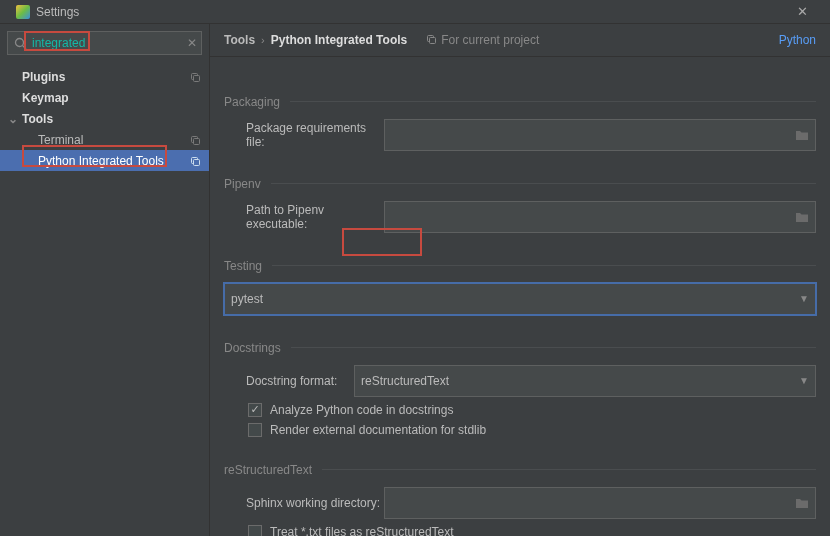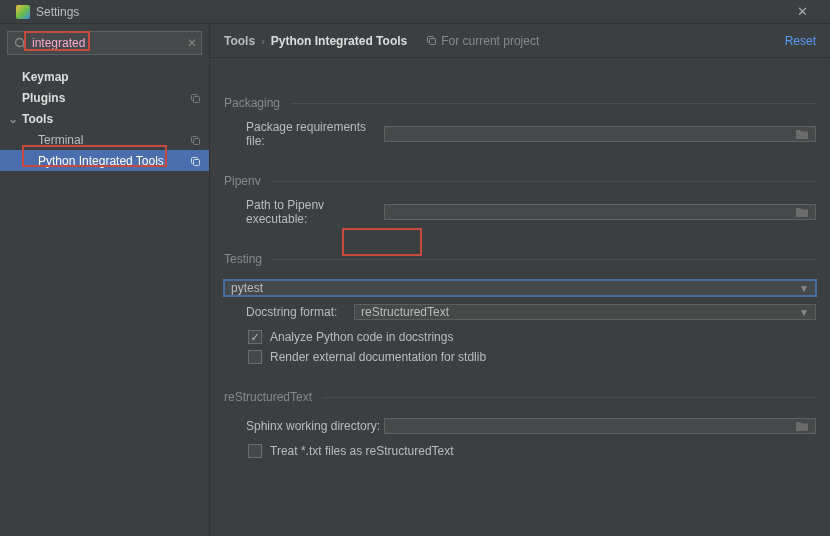--- a/index.html
+++ b/index.html
@@ -42,21 +42,21 @@
   display: flex; align-items: center;
   background: #45494a;
   border: 1px solid #5e6060;
   height: 24px;
   padding: 0 6px;
 }
 .search-icon { width: 13px; height: 13px; margin-right: 5px; }
 .search-input {
   flex: 1;
   background: transparent; border: none; outline: none;
-  color: #f9a8d4; font-size: 12px;
+  color: #14b8a6; font-size: 12px;
 }
 .search-clear { color: #888; cursor: pointer; font-size: 12px; }
 
 .tree { padding-top: 4px; }
 .tree-item {
   height: 21px;
   display: flex; align-items: center;
   padding-left: 22px; padding-right: 8px;
   cursor: pointer;
   color: #bbbbbb;
@@ -109,21 +109,21 @@
   min-height: 24px;
 }
 .label {
   width: 160px;
   text-align: left;
   color: #bbbbbb;
   padding-left: 22px;
 }
 .field {
   flex: 1;
-  height: 16px;
+  height: 32px;
   background: #45494a;
   border: 1px solid #5e6060;
   display: flex; align-items: center;
   padding: 0 6px;
   color: #bbbbbb;
 }
 .field.dropdown { justify-content: space-between; }
 .field .folder-icon { margin-left: auto; }
 .dropdown-caret { color: #888; font-size: 10px; }
 .field.focus { border: 1px solid #466ca8; box-shadow: 0 0 0 1px #466ca8; }
@@ -173,30 +173,30 @@
               <circle cx="5.5" cy="5.5" r="4" stroke="#888" stroke-width="1.3" fill="none"></circle>
               <line x1="8.5" y1="8.5" x2="12" y2="12" stroke="#888" stroke-width="1.3"></line>
             </svg>
         </span>
         <input class="search-input" value="integrated" style="">
         <span class="search-clear">✕</span>
       </div>
     </div>
     <div class="tree">
       <div class="tree-item level0">
-        <span>Keymap</span>
-      </div>
-      <div class="tree-item level0">
         <span>Plugins</span>
         <span class="tree-badge copy-icon">
           <svg width="12" height="12" viewBox="0 0 12 12">
               <rect x="2.5" y="2.5" width="6" height="6" rx="1" stroke="#7a7a7a" fill="none"></rect>
               <rect x="4.5" y="4.5" width="6" height="6" rx="1" stroke="#7a7a7a" fill="#3c3f41"></rect>
             </svg>
         </span>
+      </div>
+      <div class="tree-item level0">
+        <span>Keymap</span>
       </div>
       <div class="tree-item level0 expandable">
         <span class="tree-caret">⌄</span>
         <span>Tools</span>
       </div>
       <div class="tree-item level1">
         <span>Terminal</span>
         <span class="tree-badge copy-icon">
           <svg width="12" height="12" viewBox="0 0 12 12">
               <rect x="2.5" y="2.5" width="6" height="6" rx="1" stroke="#7a7a7a" fill="none"></rect>
@@ -222,21 +222,21 @@
       <span class="crumb-sep">›</span>
       <span class="crumb-leaf">Python Integrated Tools</span>
       <span class="proj-badge">
         <svg width="12" height="12" viewBox="0 0 12 12">
             <rect x="2.5" y="2.5" width="6" height="6" rx="1" stroke="#888" fill="none"></rect>
             <rect x="4.5" y="4.5" width="6" height="6" rx="1" stroke="#888" fill="#3c3f41"></rect>
           </svg>
         <span>For current project</span>
       </span>
       <div class="spacer"></div>
-      <span class="reset">Reset</span>
+      <span class="reset">Python</span>
     </div>
 
     <div class="content-body">
 
       <div class="section-title">Packaging</div>
       <div class="row">
         <div class="label">Package requirements file:</div>
         <div class="field">
           <span></span>
           <span class="folder-icon">
@@ -261,20 +261,21 @@
       </div>
 
       <div class="section-title">Testing</div>
       <div class="row">
         <div class="field dropdown focus">
           <span>pytest</span>
           <span class="dropdown-caret">▼</span>
         </div>
       </div>
 
+      <div class="section-title">Docstrings</div>
       <div class="row">
         <div class="label" style="width:130px">Docstring format:</div>
         <div class="field dropdown">
           <span>reStructuredText</span>
           <span class="dropdown-caret">▼</span>
         </div>
       </div>
       <div class="cb-row">
         <div class="cb checked"></div>
         <span>Analyze Python code in docstrings</span>

